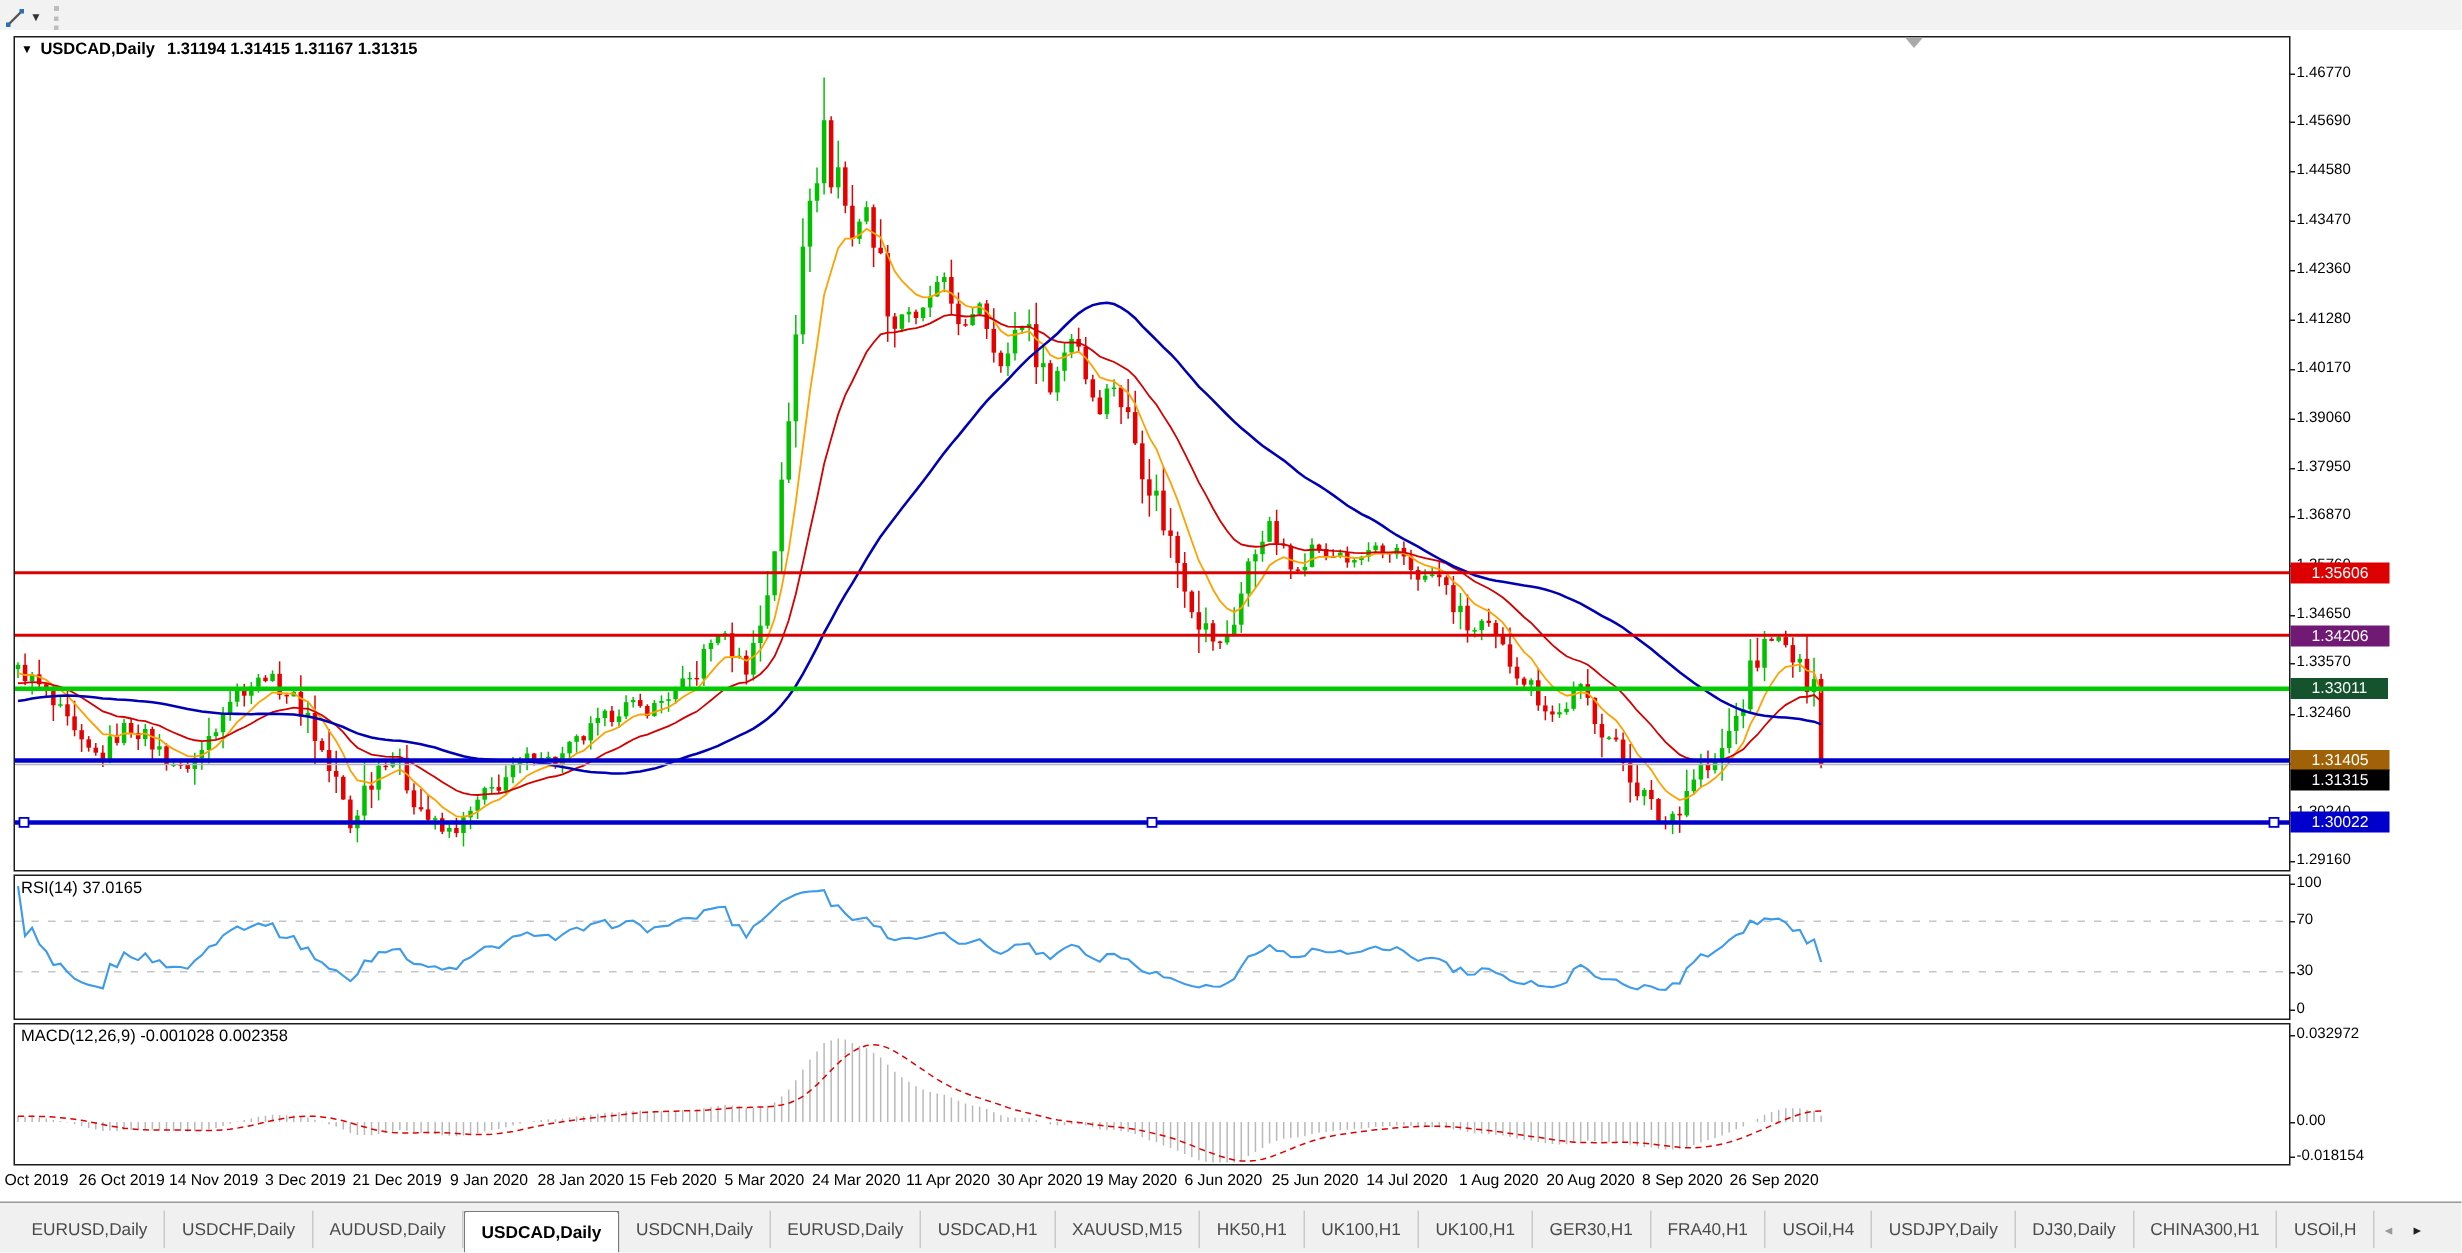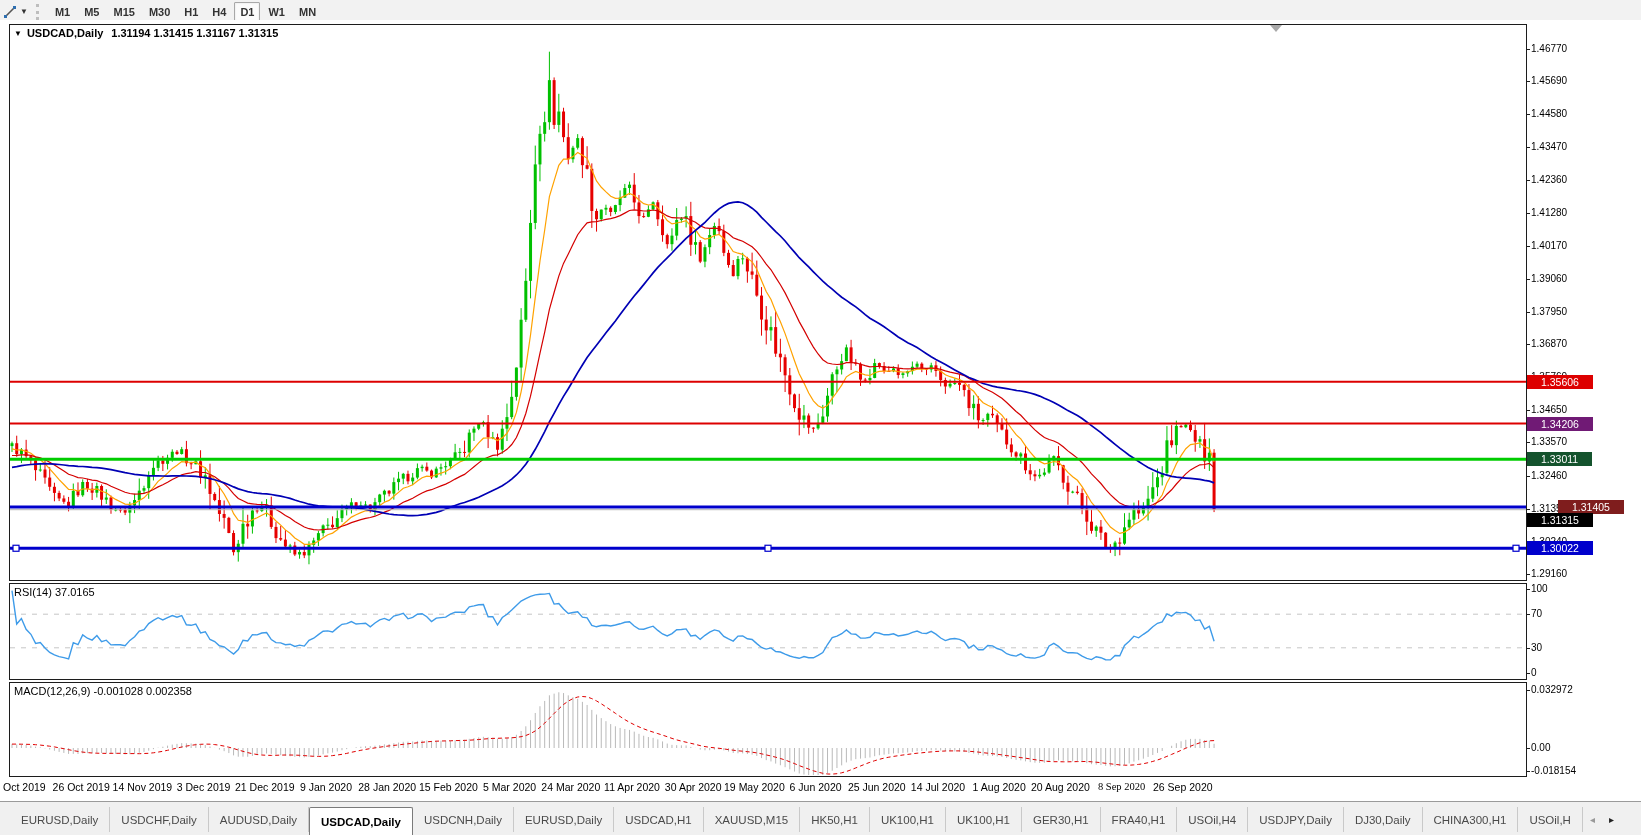--- a/index.html
+++ b/index.html
@@ -52,31 +52,20 @@
 <div id="toolbar">
   <span class="tool-icon">
     <svg width="14" height="14" viewBox="0 0 14 14">
       <line x1="2" y1="12" x2="12" y2="2" stroke="#555" stroke-width="1.6"></line>
       <rect x="1" y="10" width="3" height="3" fill="#2e6fb0"></rect>
       <rect x="10" y="1" width="3" height="3" fill="#2e6fb0"></rect>
     </svg>
   </span>
   <span class="caret">▼</span>
   <span class="grip"></span>
-  <div id="tfButtons" style="display: flex;">
-      <div class="tf-btn">M1</div>
-      <div class="tf-btn">M5</div>
-      <div class="tf-btn">M15</div>
-      <div class="tf-btn">M30</div>
-      <div class="tf-btn">H1</div>
-      <div class="tf-btn">H4</div>
-      <div class="tf-btn active">D1</div>
-      <div class="tf-btn">W1</div>
-      <div class="tf-btn">MN</div>
-    </div>
 </div>
 
 <div id="chartArea">
   <div class="panel" id="mainPanel"></div>
   <div class="panel" id="rsiPanel"></div>
   <div class="panel" id="macdPanel"></div>
 
   <svg id="gfx" width="1641" height="777">
       <line x1="10" y1="594.2" x2="1526" y2="594.2" stroke="#c6c6c6" stroke-width="1" stroke-dasharray="5,6"></line>
       <line x1="10" y1="627.8" x2="1526" y2="627.8" stroke="#c6c6c6" stroke-width="1" stroke-dasharray="5,6"></line>
@@ -933,27 +922,27 @@
       <div class="date-lbl" style="left: 509.6px;">5 Mar 2020</div>
       <div class="date-lbl" style="left: 570.8px;">24 Mar 2020</div>
       <div class="date-lbl" style="left: 632px;">11 Apr 2020</div>
       <div class="date-lbl" style="left: 693.2px;">30 Apr 2020</div>
       <div class="date-lbl" style="left: 754.4px;">19 May 2020</div>
       <div class="date-lbl" style="left: 815.6px;">6 Jun 2020</div>
       <div class="date-lbl" style="left: 876.8px;">25 Jun 2020</div>
       <div class="date-lbl" style="left: 938px;">14 Jul 2020</div>
       <div class="date-lbl" style="left: 999.2px;">1 Aug 2020</div>
       <div class="date-lbl" style="left: 1060.4px;">20 Aug 2020</div>
-      <div class="date-lbl" style="left: 1121.6px; font-family: Liberation Serif, serif;">8 Sep 2020</div>
+      <div class="date-lbl" style="left: 1121.6px;">8 Sep 2020</div>
       <div class="date-lbl" style="left: 1182.8px;">26 Sep 2020</div>
     </div>
 <div class="tag" style="top: 354.799px; background: rgb(221, 0, 0);">1.35606</div>
     <div class="tag" style="top: 396.533px; background: #701a75;">1.34206</div>
     <div class="tag" style="top: 432.156px; background: #14532d;">1.33011</div>
-    <div class="tag" style="top: 480.031px; background: #7f1d1d; margin-left: 31px;">1.31405</div>
+    <div class="tag" style="top: 480.031px; background: #a16207;">1.31405</div>
     <div class="tag" style="top: 521.258px; background: rgb(0, 0, 204);">1.30022</div>
     <div class="tag" style="top: 492.714px; background: rgb(0, 0, 0);">1.31315</div>
   </div>
 
 <div id="tabbar">
     <div class="tab">EURUSD,Daily</div>
     <div class="tab">USDCHF,Daily</div>
     <div class="tab">AUDUSD,Daily</div>
     <div class="tab active">USDCAD,Daily</div>
     <div class="tab">USDCNH,Daily</div>

